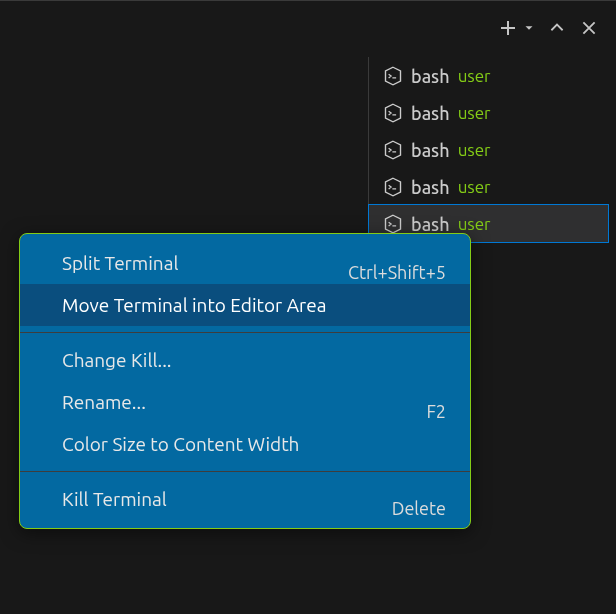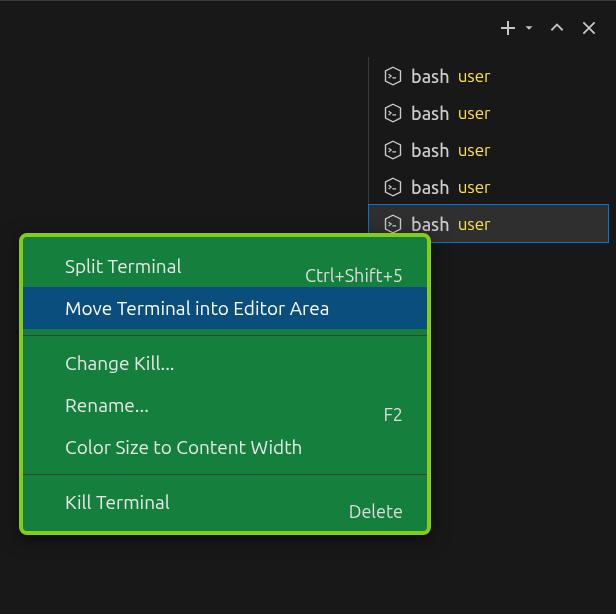--- a/index.html
+++ b/index.html
@@ -51,34 +51,34 @@
   }
   .term-item .shell-icon svg {
     width: 20px;
     height: 20px;
     display: block;
   }
   .term-item .shell-name {
     font-weight: 500;
   }
   .term-item .shell-user {
-    color: #fde047;
+    color: #84cc16;
     font-size: 17px;
   }
   .term-item.selected {
     background: #2f2f30;
     outline: 1px solid #0078d4;
   }
   .context-menu {
     position: absolute;
     top: 232px;
     left: 19px;
-    width: 412px;
-    background: #15803d;
-    border: 4px solid #84cc16;
+    width: 452px;
+    background: #0369a1;
+    border: 1px solid #84cc16;
     border-radius: 8px;
     box-shadow: 0 4px 18px rgba(0,0,0,0.5);
     padding: 8px 0;
     font-size: 19px;
     color: #e8e8e8;
   }
   .menu-item {
     display: flex;
     justify-content: space-between;
     align-items: center;

